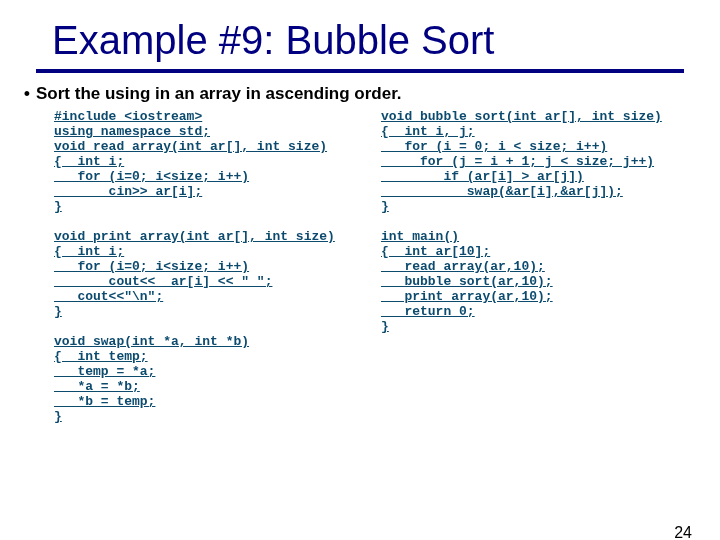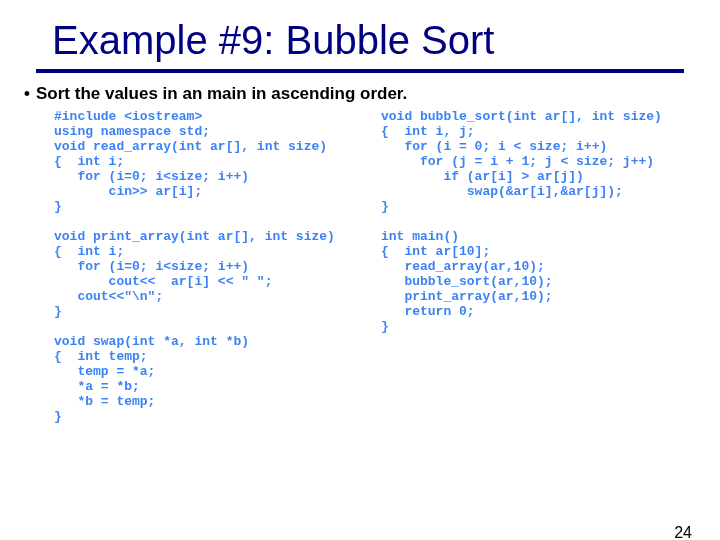--- a/index.html
+++ b/index.html
@@ -57,23 +57,24 @@
     margin-left: 36px;
     gap: 24px;
   }
   .code-col {
     flex: 1 1 50%;
   }
   .code {
     font-family: "Courier New", Courier, monospace;
     font-size: 13px;
     font-weight: 700;
-    color: #3b82f6;
+    color: #0c4a6e;
     white-space: pre;
     line-height: 15px;
+    text-decoration: underline;
   }
   .pagenum {
     position: absolute;
     right: 28px;
     bottom: 16px;
     font-family: Arial, sans-serif;
     font-size: 16px;
     color: #000;
   }
 </style>
@@ -81,21 +82,21 @@
 <body>
 
 <div class="slide">
 
   <div class="title">Example #9: Bubble Sort</div>
   <div class="rule"></div>
 
   <div class="body">
     <div class="bullet-row">
       <div class="bullet">•</div>
-      <div class="bullet-text">Sort the values in an main in ascending order.</div>
+      <div class="bullet-text">Sort the using in an array in ascending order.</div>
     </div>
 
     <div class="code-columns">
       <div class="code-col">
         <div class="code">#include &lt;iostream&gt;
 using namespace std;
 void read_array(int ar[], int size)
 {  int i;
    for (i=0; i&lt;size; i++)
        cin&gt;&gt; ar[i];

